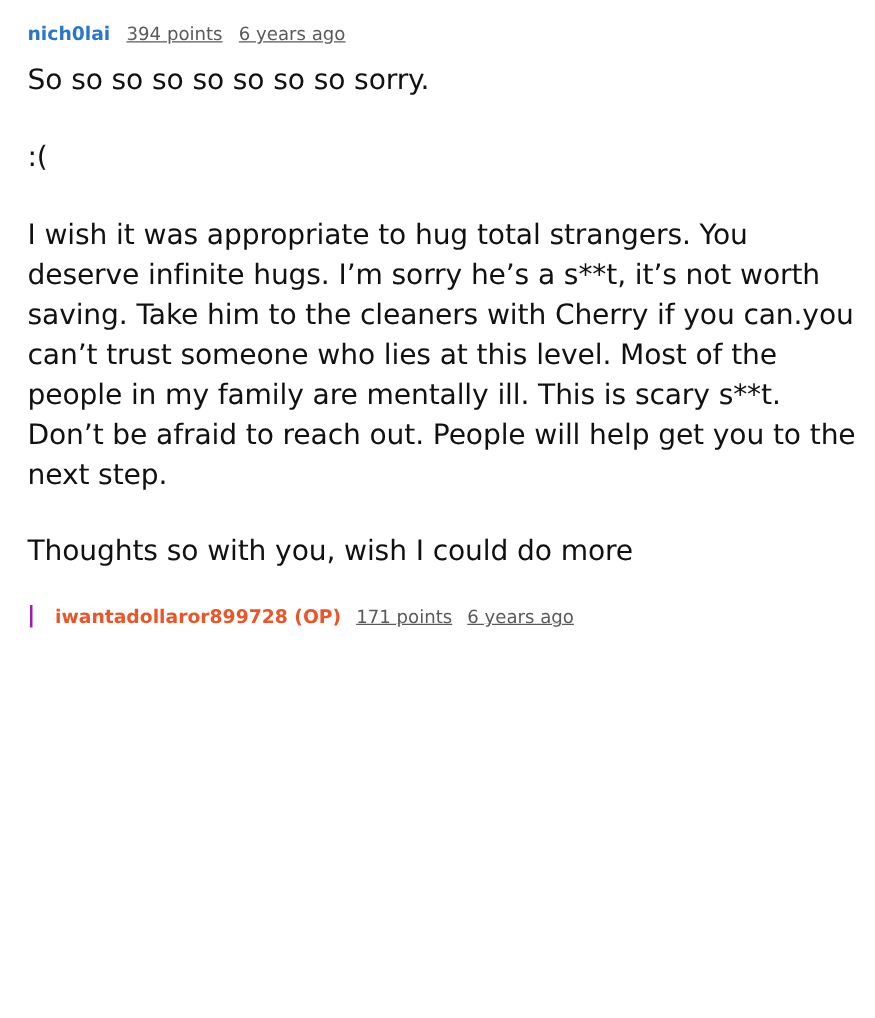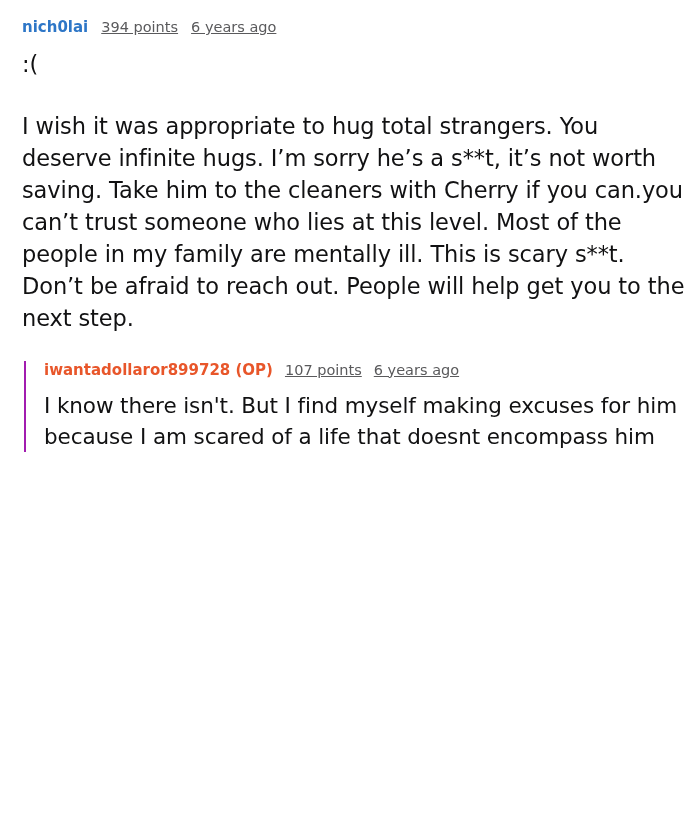--- a/index.html
+++ b/index.html
@@ -79,29 +79,28 @@
 
   <div class="comment">
 
     <div class="comment-meta">
       <span class="author">nich0lai</span>
       <span class="meta-dim">394 points</span>
       <span class="meta-dim">6 years ago</span>
     </div>
 
     <div class="body-text">
+      <p>So so so so so so so so sorry.</p>
       <p>:(</p>
       <p>I wish it was appropriate to hug total strangers. You deserve infinite hugs. I’m sorry he’s a s**t, it’s not worth saving. Take him to the cleaners with Cherry if you can.you can’t trust someone who lies at this level. Most of the people in my family are mentally ill. This is scary s**t. Don’t be afraid to reach out. People will help get you to the next step.</p>
+      <p>Thoughts so with you, wish I could do more</p>
     </div>
 
     <div class="reply">
       <div class="comment-meta">
         <span class="author op">iwantadollaror899728 (OP)</span>
-        <span class="meta-dim">107 points</span>
+        <span class="meta-dim">171 points</span>
         <span class="meta-dim">6 years ago</span>
-      </div>
-      <div class="body-text">
-        <p>I know there isn't. But I find myself making excuses for him because I am scared of a life that doesnt encompass him</p>
       </div>
     </div>
 
   </div>
 </div>
 
 </body></html>

